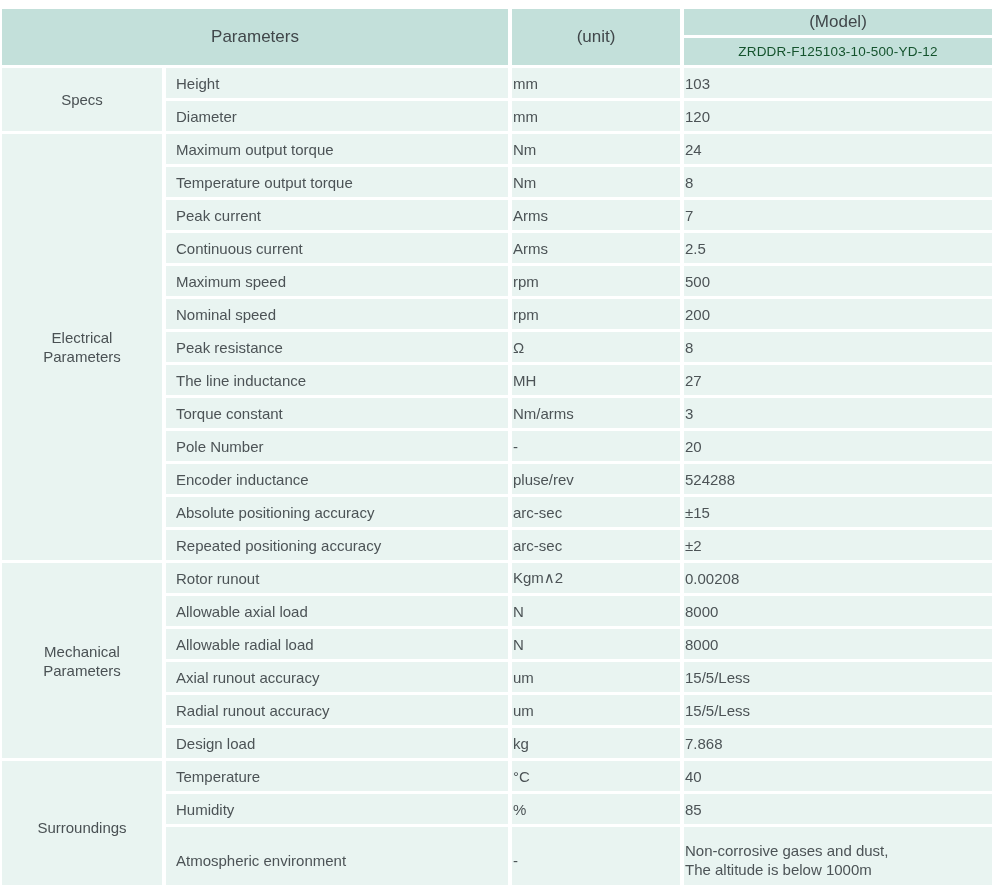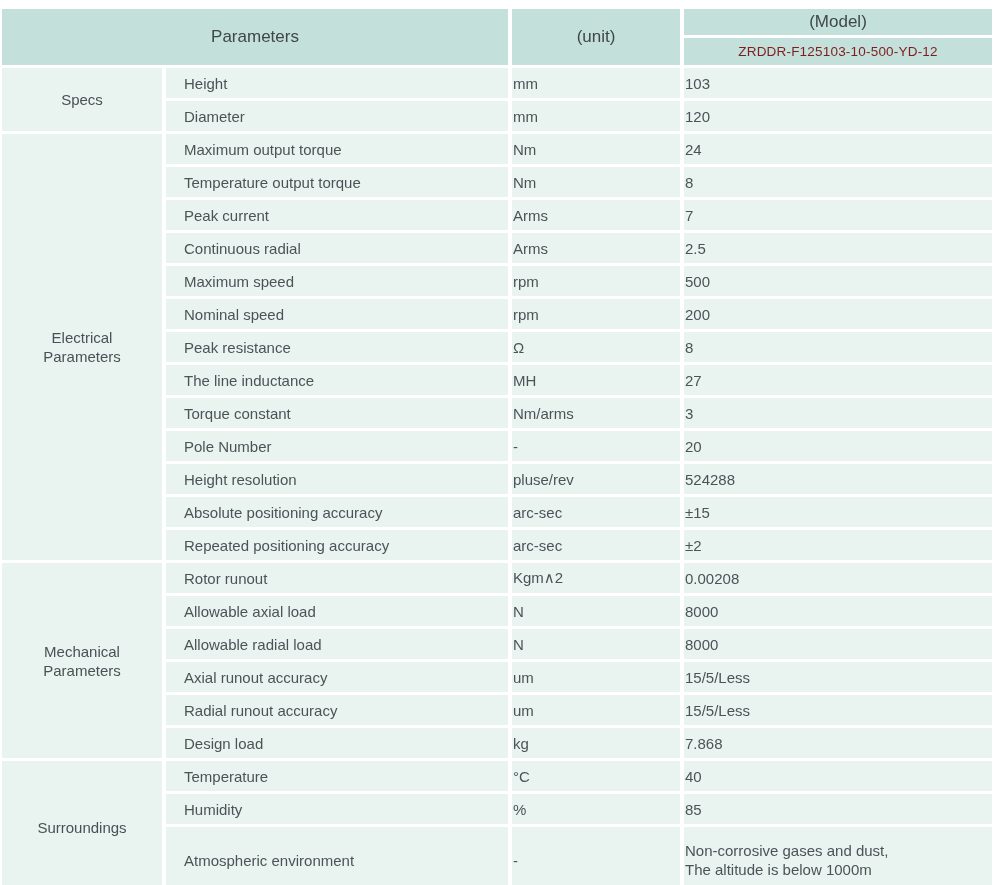--- a/index.html
+++ b/index.html
@@ -38,40 +38,40 @@
     color: var(--text-dark);
     font-size: 17px;
     text-align: center;
     vertical-align: middle;
   }
   th.hdr-top { height: 24px; }
   th.hdr-model-value {
     height: 25px;
     font-size: 13.5px;
     letter-spacing: 0.2px;
-    color: #7f1d1d;
+    color: #14532d;
   }
   tbody td {
     height: 28px;
     font-size: 15px;
     color: var(--text-body);
     vertical-align: middle;
   }
   td.cat-cell {
     text-align: center;
     color: #4a5154;
   }
   td.cat-cell span {
     display: inline-block;
     max-width: 110px;
     line-height: 19px;
   }
   td.param-cell {
     text-align: left;
-    padding-left: 18px;
+    padding-left: 10px;
   }
   td.unit-cell, td.value-cell {
   }
   td.value-cell {
     white-space: pre-line;
     line-height: 19px;
   }
   tr.tall-row td { height: 64px; }
 </style>
 </head>
@@ -117,21 +117,21 @@
           <td class="param-cell">Temperature output torque</td>
           <td class="unit-cell">Nm</td>
           <td class="value-cell">8</td>
         </tr>
         <tr>
           <td class="param-cell">Peak current</td>
           <td class="unit-cell">Arms</td>
           <td class="value-cell">7</td>
         </tr>
         <tr>
-          <td class="param-cell">Continuous radial</td>
+          <td class="param-cell">Continuous current</td>
           <td class="unit-cell">Arms</td>
           <td class="value-cell">2.5</td>
         </tr>
         <tr>
           <td class="param-cell">Maximum speed</td>
           <td class="unit-cell">rpm</td>
           <td class="value-cell">500</td>
         </tr>
         <tr>
           <td class="param-cell">Nominal speed</td>
@@ -152,21 +152,21 @@
           <td class="param-cell">Torque constant</td>
           <td class="unit-cell">Nm/arms</td>
           <td class="value-cell">3</td>
         </tr>
         <tr>
           <td class="param-cell">Pole Number</td>
           <td class="unit-cell">-</td>
           <td class="value-cell">20</td>
         </tr>
         <tr>
-          <td class="param-cell">Height resolution</td>
+          <td class="param-cell">Encoder inductance</td>
           <td class="unit-cell">pluse/rev</td>
           <td class="value-cell">524288</td>
         </tr>
         <tr>
           <td class="param-cell">Absolute positioning accuracy</td>
           <td class="unit-cell">arc-sec</td>
           <td class="value-cell">±15</td>
         </tr>
         <tr>
           <td class="param-cell">Repeated positioning accuracy</td>

